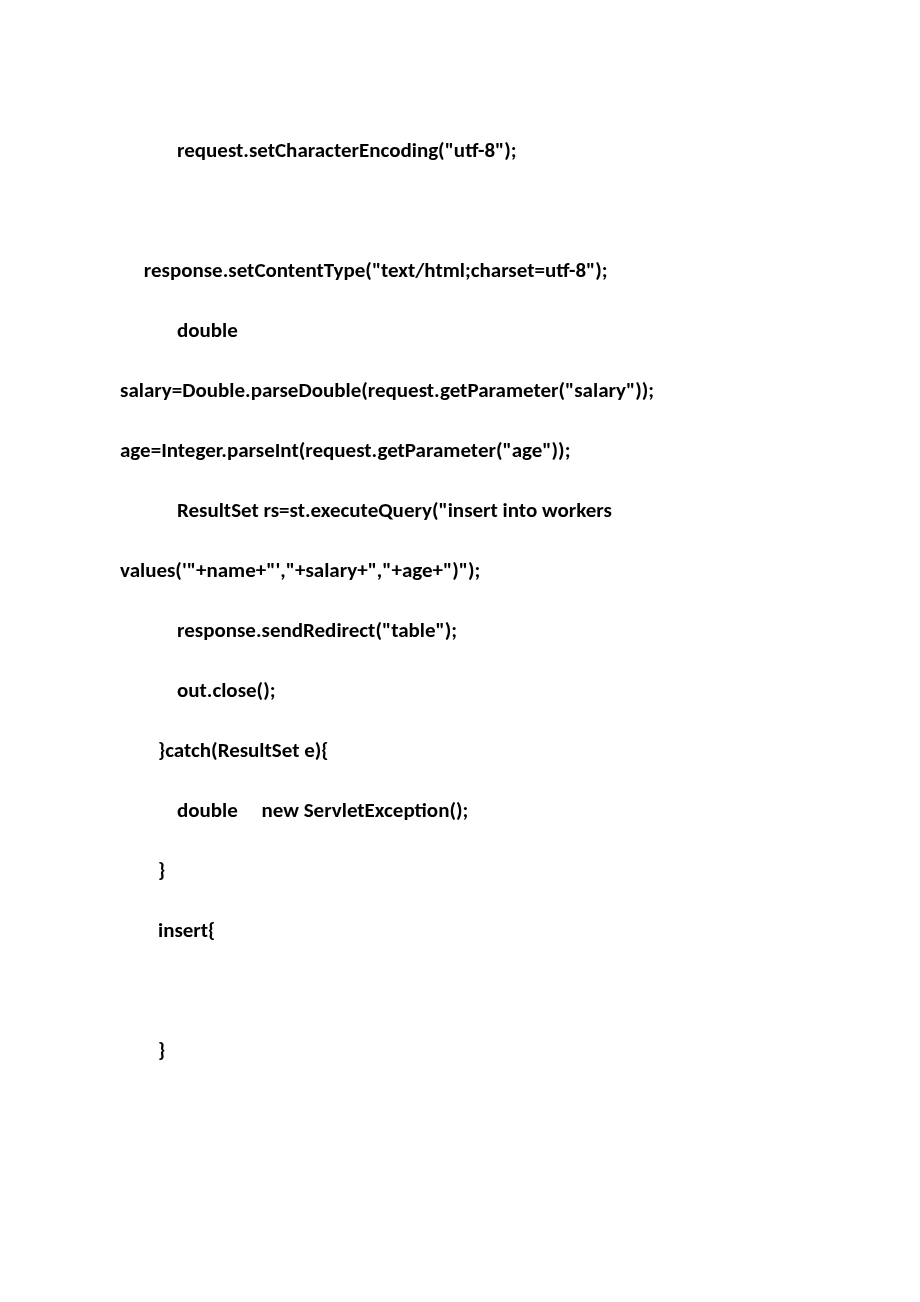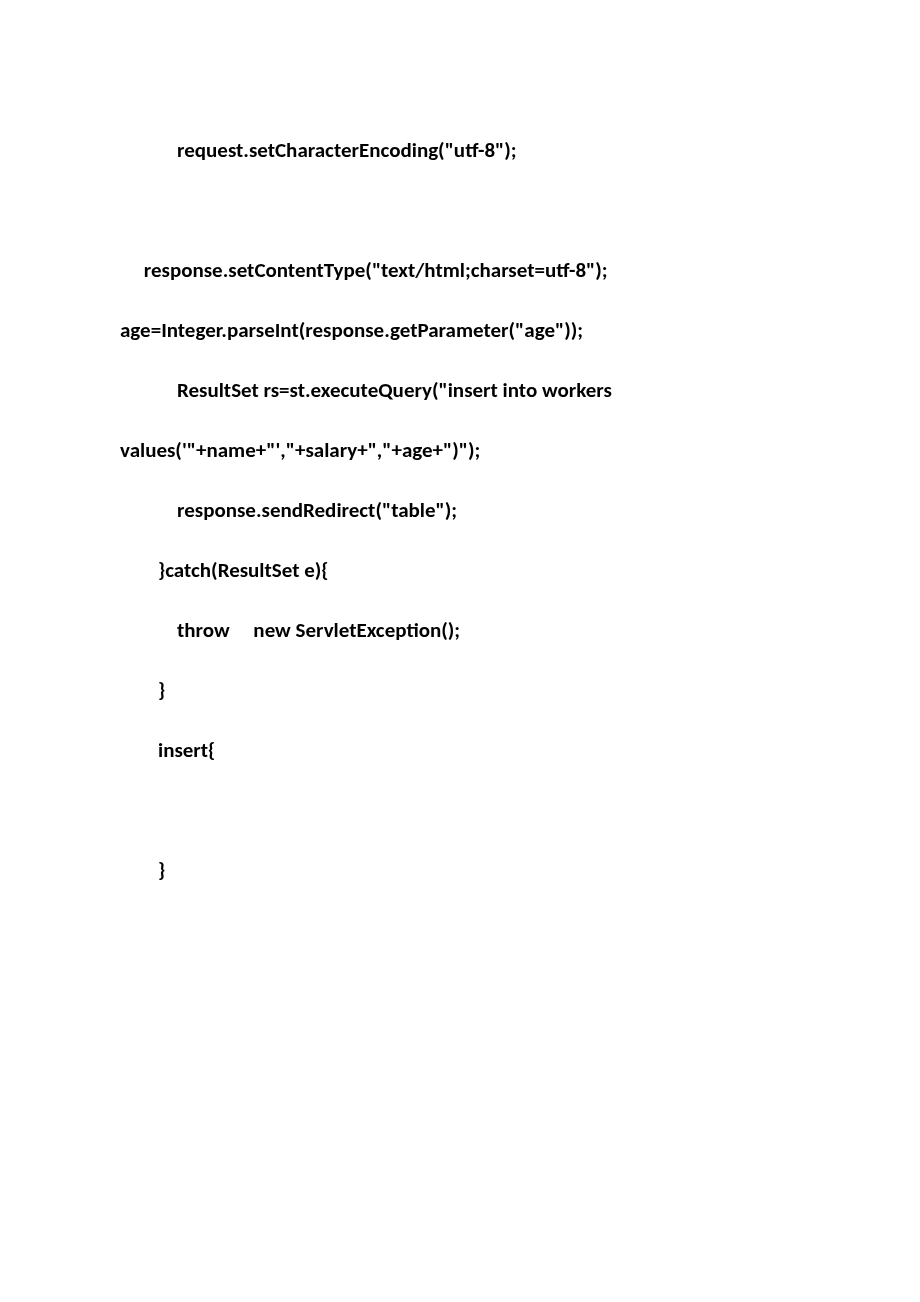--- a/index.html
+++ b/index.html
@@ -21,24 +21,27 @@
       line-height: 60px;
     }
   </style>
 </head>
 <body>
 
 <div class="content">
   <div class="line">            request.setCharacterEncoding("utf-8");</div>
   <div class="line">        </div>
   <div class="line">     response.setContentType("text/html;charset=utf-8");</div>
-  <div class="line">age=Integer.parseInt(response.getParameter("age"));</div>
+  <div class="line">            double</div>
+  <div class="line">salary=Double.parseDouble(request.getParameter("salary"));</div>
+  <div class="line">age=Integer.parseInt(request.getParameter("age"));</div>
   <div class="line">            ResultSet rs=st.executeQuery("insert into workers</div>
   <div class="line">values('"+name+"',"+salary+","+age+")");</div>
   <div class="line">            response.sendRedirect("table");</div>
+  <div class="line">            out.close();</div>
   <div class="line">        }catch(ResultSet e){</div>
-  <div class="line">            throw     new ServletException();</div>
+  <div class="line">            double     new ServletException();</div>
   <div class="line">        }</div>
   <div class="line">        insert{</div>
   <div class="line">            </div>
   <div class="line">        }</div>
 
 </div>
 
 </body></html>

